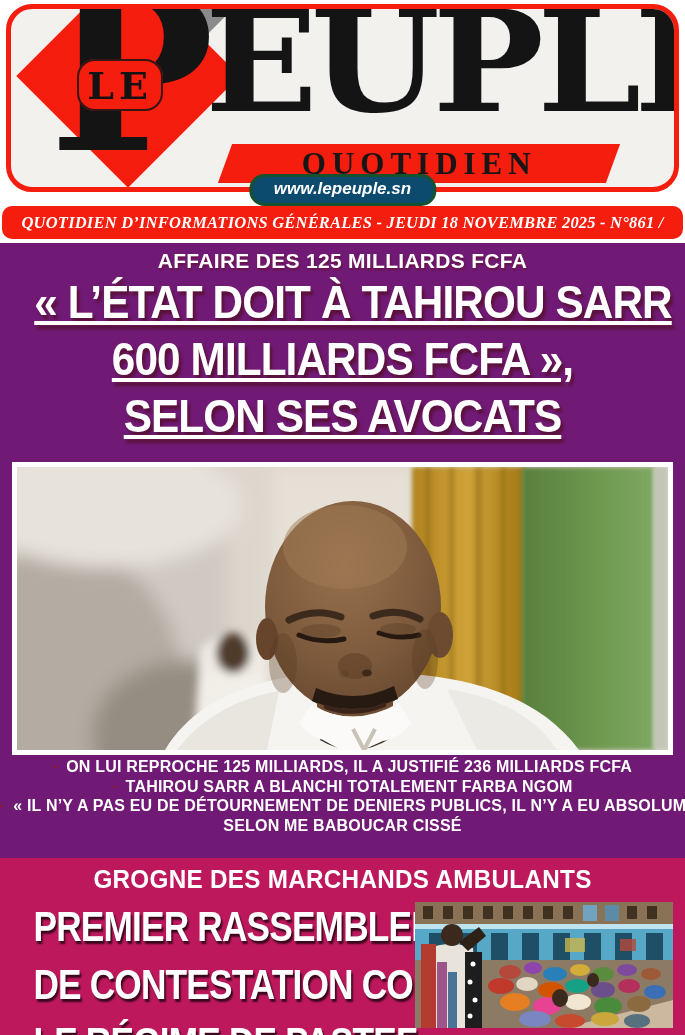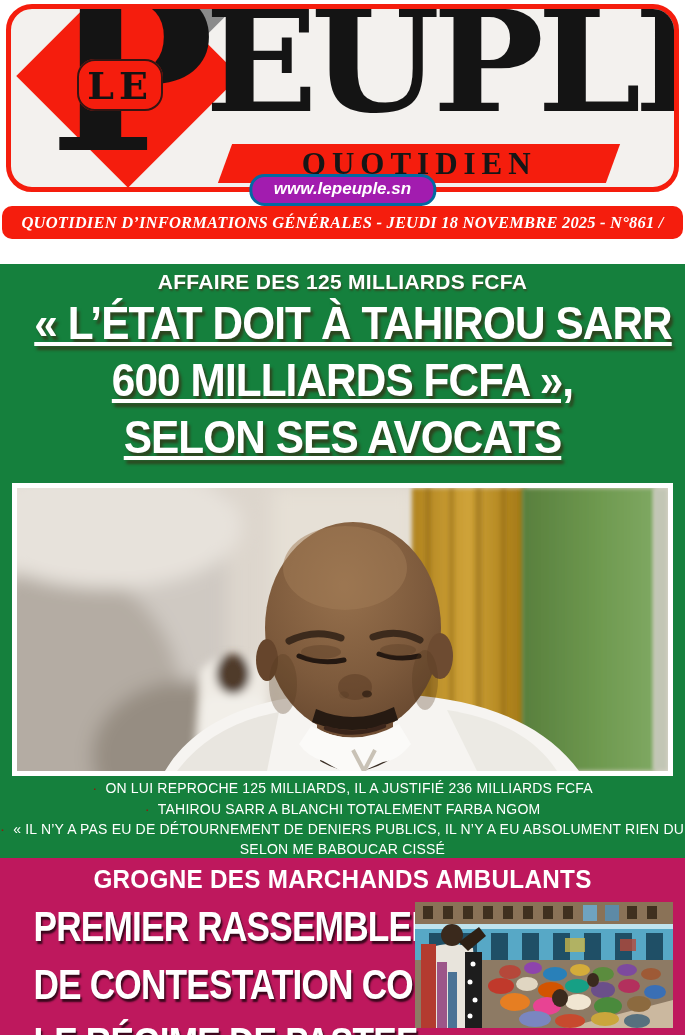--- a/index.html
+++ b/index.html
@@ -18,40 +18,40 @@
            display:flex;align-items:center;justify-content:center;
            font-family:"DejaVu Serif",serif;font-weight:bold;font-size:38px;letter-spacing:5px;
            color:#131313;box-shadow:0 0 0 2px rgba(20,20,20,.85) inset;border-radius:18px;}
   .logo-euple{position:absolute;left:194px;top:-18px;font-family:"DejaVu Serif",serif;font-weight:bold;
               font-size:148px;line-height:1;letter-spacing:-7px;color:#141414;transform:scaleY(.95);
               transform-origin:top left;white-space:nowrap;}
   .quotidien-banner{position:absolute;left:214px;top:135px;width:388px;height:39px;background:#f51d0d;
                     transform:skewX(-20deg);display:flex;align-items:center;justify-content:center;}
   .quotidien-banner span{transform:skewX(20deg);font-family:"Liberation Serif",serif;font-weight:bold;
                          font-size:31px;letter-spacing:6px;color:#161616;}
-  .site-pill{position:absolute;left:50%;transform:translateX(-50%);top:174px;background:#a21caf;
+  .site-pill{position:absolute;left:50%;transform:translateX(-50%);top:174px;background:#0c4a6e;
              color:#fff;font-style:italic;font-weight:bold;font-size:17px;padding:2px 22px 4px;
-             border-radius:15px;border:3px solid #0369a1;z-index:6;white-space:nowrap;}
+             border-radius:15px;border:3px solid #14532d;z-index:6;white-space:nowrap;}
   .date-bar{position:absolute;top:206px;left:2px;width:681px;height:33px;background:#f51d0d;
             border-radius:10px;color:#ffffff;font-family:"Liberation Serif",serif;font-style:italic;
             font-weight:bold;font-size:16.5px;text-align:center;line-height:33px;letter-spacing:.2px;}
 
   
-  .lead{position:absolute;top:243px;left:0;width:685px;height:615px;background:#15803d;margin-top:21px;}
+  .lead{position:absolute;top:243px;left:0;width:685px;height:615px;background:#701a75;}
   .lead-kicker{padding-top:6px;text-align:center;color:#fff;font-weight:bold;font-size:21px;
                letter-spacing:.3px;text-shadow:1px 2px 2px rgba(90,10,0,.4);}
   .lead-headline{margin-top:1px;text-align:center;color:#fff;}
   .lead-headline .hl{display:block;font-size:47px;line-height:57px;font-weight:bold;
                      transform:scaleX(.9);letter-spacing:-1px;
                      text-shadow:3px 4px 3px rgba(70,10,0,.5);white-space:nowrap;}
   .photo-main{position:absolute;left:12px;top:219px;width:651px;height:283px;border:5px solid #ffffff;
               background:#ddd6cd;}
   .photo-main svg{display:block;}
   .sublines{position:absolute;top:514px;left:0;width:100%;text-align:center;color:#fff;
-            font-weight:normal;font-size:14px;line-height:19.5px;letter-spacing:.2px;}
+            font-weight:bold;font-size:16px;line-height:19.5px;letter-spacing:.2px;}
   .subline{white-space:nowrap;}
   .subline.bullet::before{content:"·";margin-right:8px;color:#8f1a0c;font-size:15px;}
 
   
   .secondary{position:absolute;top:858px;left:0;width:685px;height:177px;background:#be185d;}
   .sec-kicker{padding-top:7px;text-align:center;color:#fff;font-weight:bold;font-size:25px;
               transform:scaleX(.97);letter-spacing:.3px;}
   .sec-headline{position:absolute;left:0;top:40px;width:418px;text-align:center;color:#fff;}
   .sec-headline .hl{display:block;font-size:42px;line-height:58px;font-weight:bold;
                     transform:scaleX(.84);letter-spacing:-1px;white-space:nowrap;

